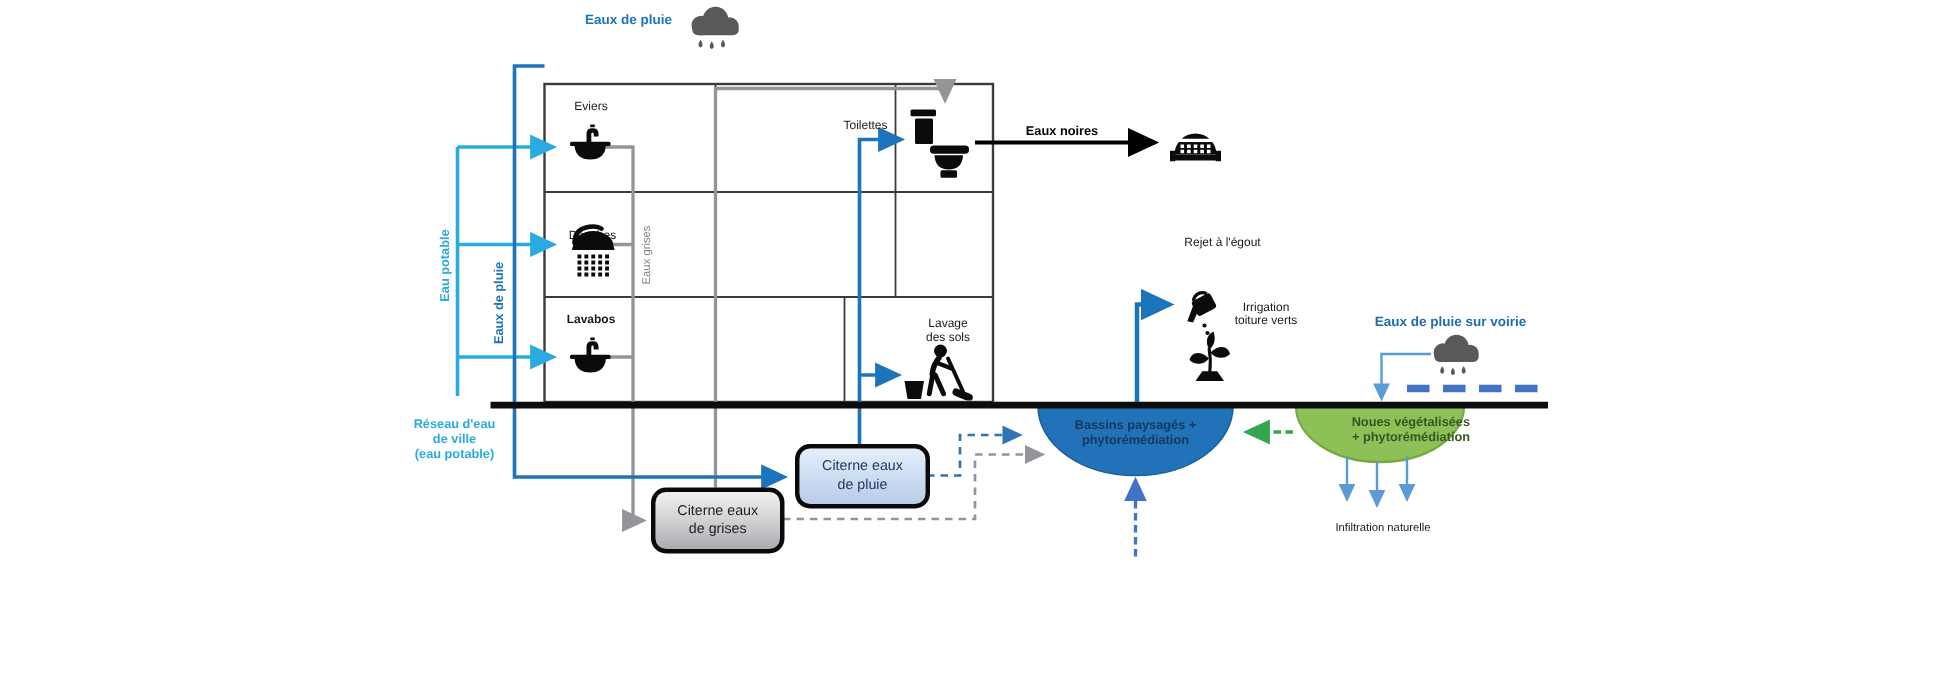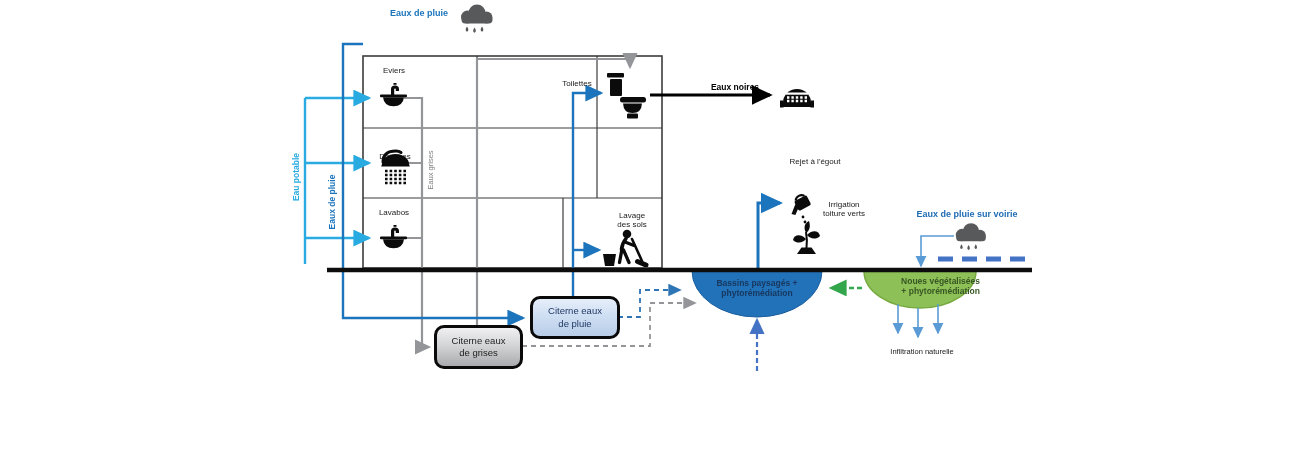--- a/index.html
+++ b/index.html
@@ -113,31 +113,34 @@
       <path d="M918,308 V337" marker-end="url(#m-b5)"></path>
       <path d="M938,304 V333" marker-end="url(#m-b5)"></path>
     </g>
   </svg>
 
   <div class="lbl c b" style="left:385px;top:8px;width:68px;font-size:9px;color:#1C75BC;">Eaux de pluie</div>
 
 
   <div class="lbl c" style="left:363px;top:66px;width:62px;font-size:8px;">Eviers</div>
   <div class="lbl c" style="left:363px;top:136px;width:64px;font-size:8px;margin-top:16px;">Douches</div>
-  <div class="lbl c" style="left:363px;top:208px;width:62px;font-size:8px;">Lavabos</div>
+  <div class="lbl c" style="left:363px;top:208px;width:62px;font-size:8px;font-weight:bold;">Lavabos</div>
   <div class="lbl c" style="left:552px;top:79px;width:50px;font-size:8px;">Toilettes</div>
   <div class="lbl c" style="left:602px;top:211px;width:60px;font-size:8px;">Lavage
 des sols</div>
 
   <div class="lbl rot" style="left:398px;top:164px;width:70px;height:12px;font-size:7.5px;color:#808285;">Eaux grises</div>
   <div class="lbl rot b" style="left:262px;top:171px;width:70px;height:12px;font-size:8.5px;color:#29ABE2;">Eau potable</div>
   <div class="lbl rot b" style="left:296px;top:196px;width:74px;height:12px;font-size:8.5px;color:#1C75BC;">Eaux de pluie</div>
 
-
-  <div class="lbl c b" style="left:676px;top:82px;width:64px;font-size:8.5px;color:#000;margin-left:27px;">Eaux noires</div>
+  <div class="lbl c b" style="left:258px;top:277px;width:90px;font-size:8.5px;color:#29ABE2;">Réseau d'eau
+de ville
+(eau potable)</div>
+
+  <div class="lbl c b" style="left:676px;top:82px;width:64px;font-size:8.5px;color:#000;">Eaux noires</div>
   <div class="lbl c" style="left:776px;top:114px;width:78px;font-size:8px;margin-top:43px;">Rejet à l'égout</div>
 
   <div class="cistern rain">Citerne eaux
 de pluie</div>
   <div class="cistern grey">Citerne eaux
 de grises</div>
 
   <div class="lbl c b" style="left:695px;top:278px;width:124px;font-size:8.5px;color:#17375E;">Bassins paysagés +
 phytorémédiation</div>
   <div class="lbl c b" style="left:860px;top:276px;width:120px;font-size:8.5px;color:#375623;text-align:right;">Noues végétalisées

